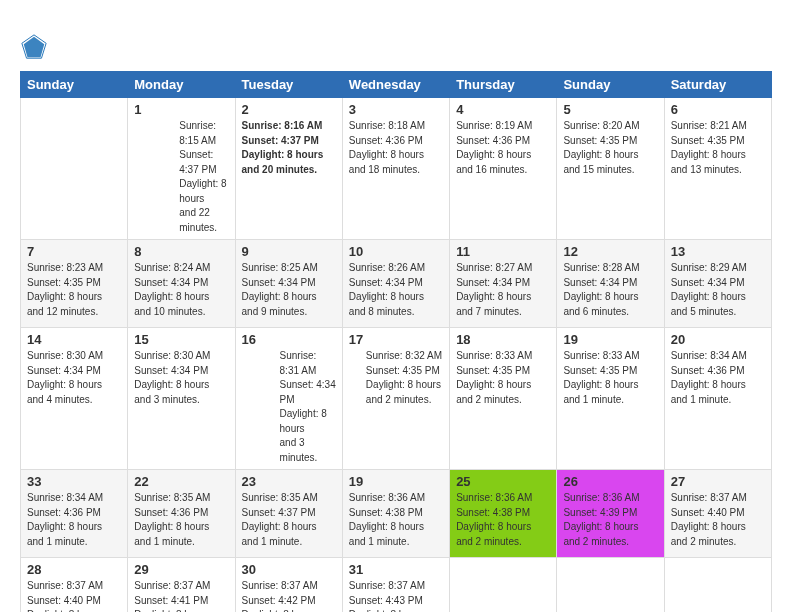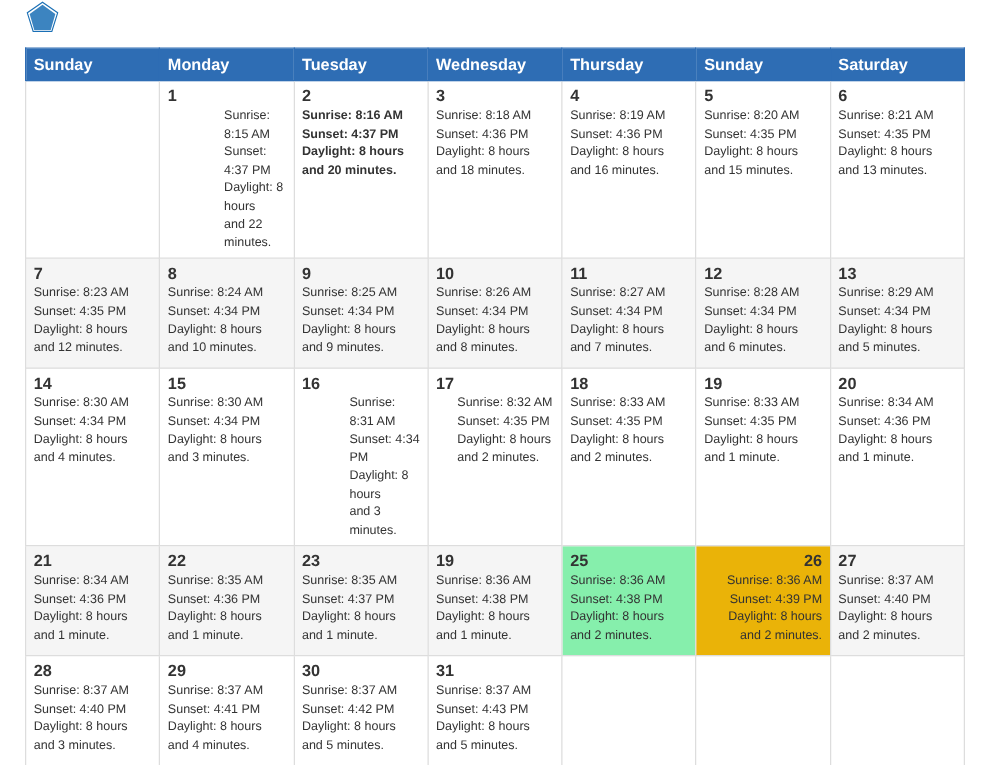--- a/index.html
+++ b/index.html
@@ -6,21 +6,21 @@
     body {
       font-family: Arial, sans-serif;
       background: #fff;
       width: 792px;
       height: 612px;
       overflow: hidden;
     }
     .page {
       width: 792px;
       height: 612px;
-      padding: 0 20px;
+      padding: 33px 20px;
       display: flex;
       flex-direction: column;
     }
     .header {
       display: flex;
       justify-content: space-between;
       align-items: flex-start;
       margin-bottom: 10px;
     }
     .logo {
@@ -284,21 +284,21 @@
           <td style="background-color: rgb(255, 255, 255);">
             <span class="day-number">20</span>
             <div class="day-info" style="white-space: pre-line;">Sunrise: 8:34 AM
 Sunset: 4:36 PM
 Daylight: 8 hours
 and 1 minute.</div>
           </td>
         </tr>
         <tr>
           <td style="background-color: rgb(245, 245, 245);">
-            <span class="day-number">21</span>
+            <span class="day-number">33</span>
             <div class="day-info" style="white-space: pre-line;">Sunrise: 8:34 AM
 Sunset: 4:36 PM
 Daylight: 8 hours
 and 1 minute.</div>
           </td>
           <td style="background-color: rgb(245, 245, 245);">
             <span class="day-number">22</span>
             <div class="day-info" style="white-space: pre-line;">Sunrise: 8:35 AM
 Sunset: 4:36 PM
 Daylight: 8 hours
@@ -311,28 +311,28 @@
 Daylight: 8 hours
 and 1 minute.</div>
           </td>
           <td style="background-color: rgb(245, 245, 245);">
             <span class="day-number">19</span>
             <div class="day-info" style="white-space: pre-line;">Sunrise: 8:36 AM
 Sunset: 4:38 PM
 Daylight: 8 hours
 and 1 minute.</div>
           </td>
-          <td style="background-color: #86efac;">
+          <td style="background-color: #84cc16;">
             <span class="day-number">25</span>
             <div class="day-info" style="white-space: pre-line;">Sunrise: 8:36 AM
 Sunset: 4:38 PM
 Daylight: 8 hours
 and 2 minutes.</div>
           </td>
-          <td style="background-color: #eab308; text-align: right;">
+          <td style="background-color: #d946ef;">
             <span class="day-number">26</span>
             <div class="day-info" style="white-space: pre-line;">Sunrise: 8:36 AM
 Sunset: 4:39 PM
 Daylight: 8 hours
 and 2 minutes.</div>
           </td>
           <td style="background-color: rgb(245, 245, 245);">
             <span class="day-number">27</span>
             <div class="day-info" style="white-space: pre-line;">Sunrise: 8:37 AM
 Sunset: 4:40 PM

